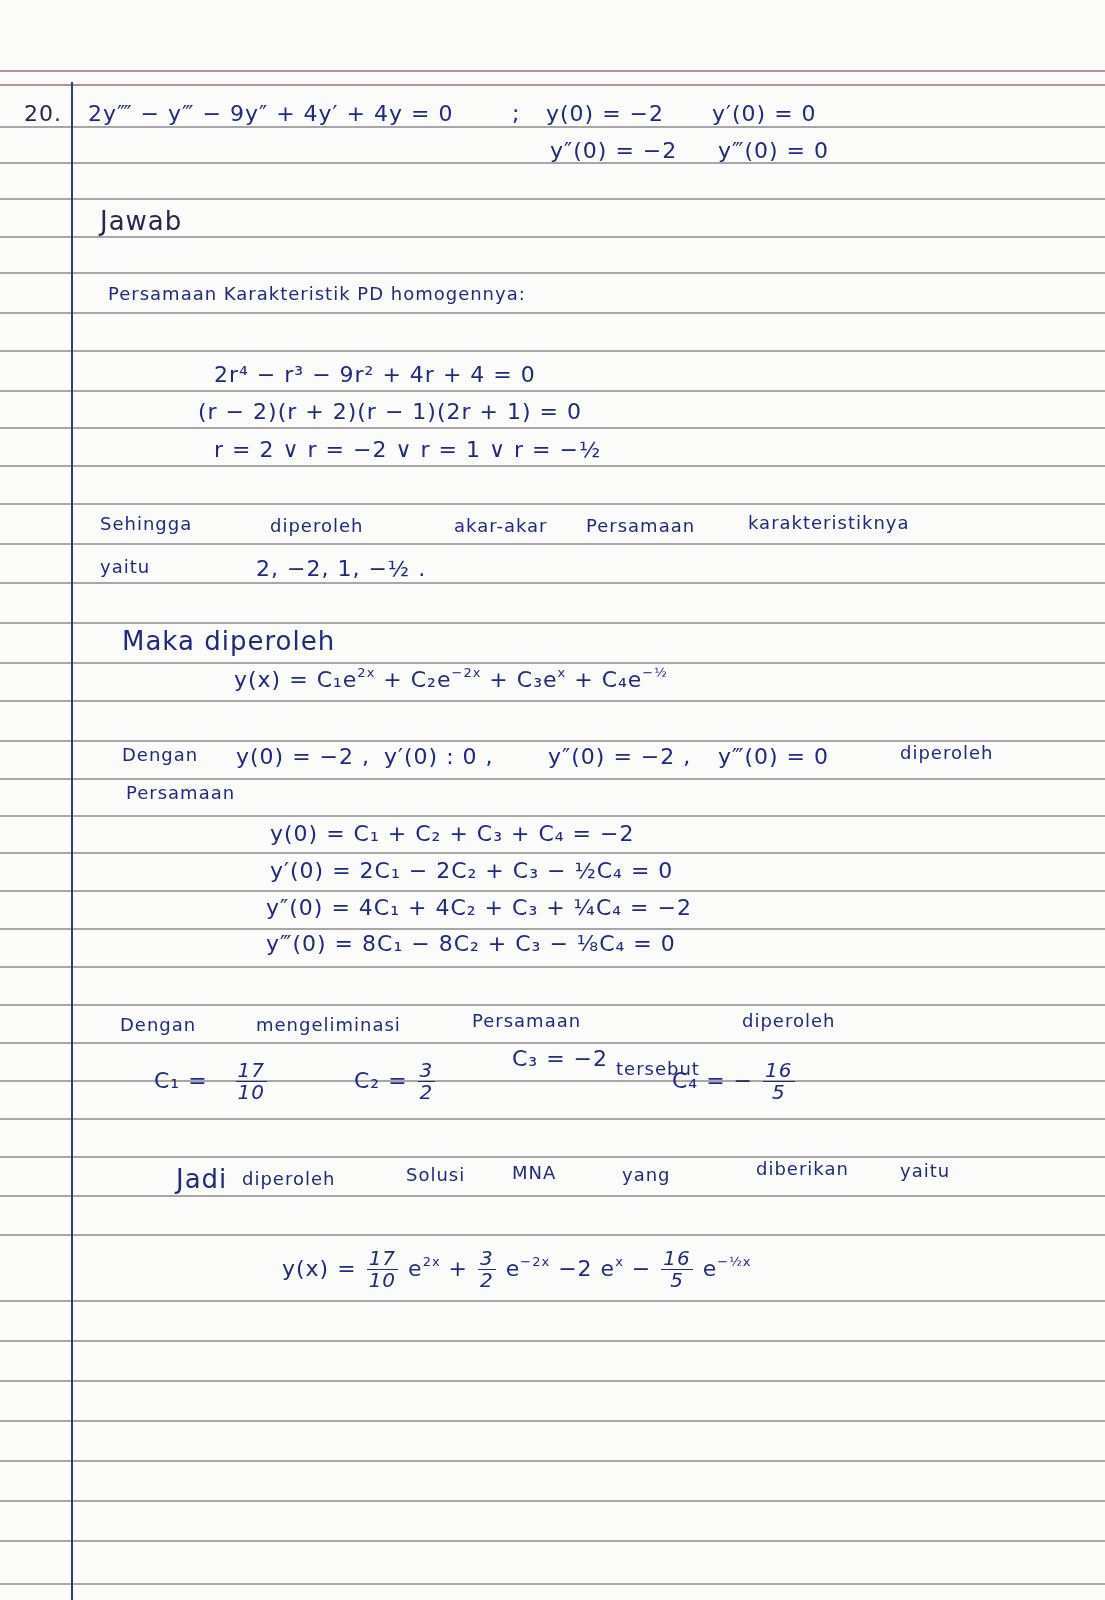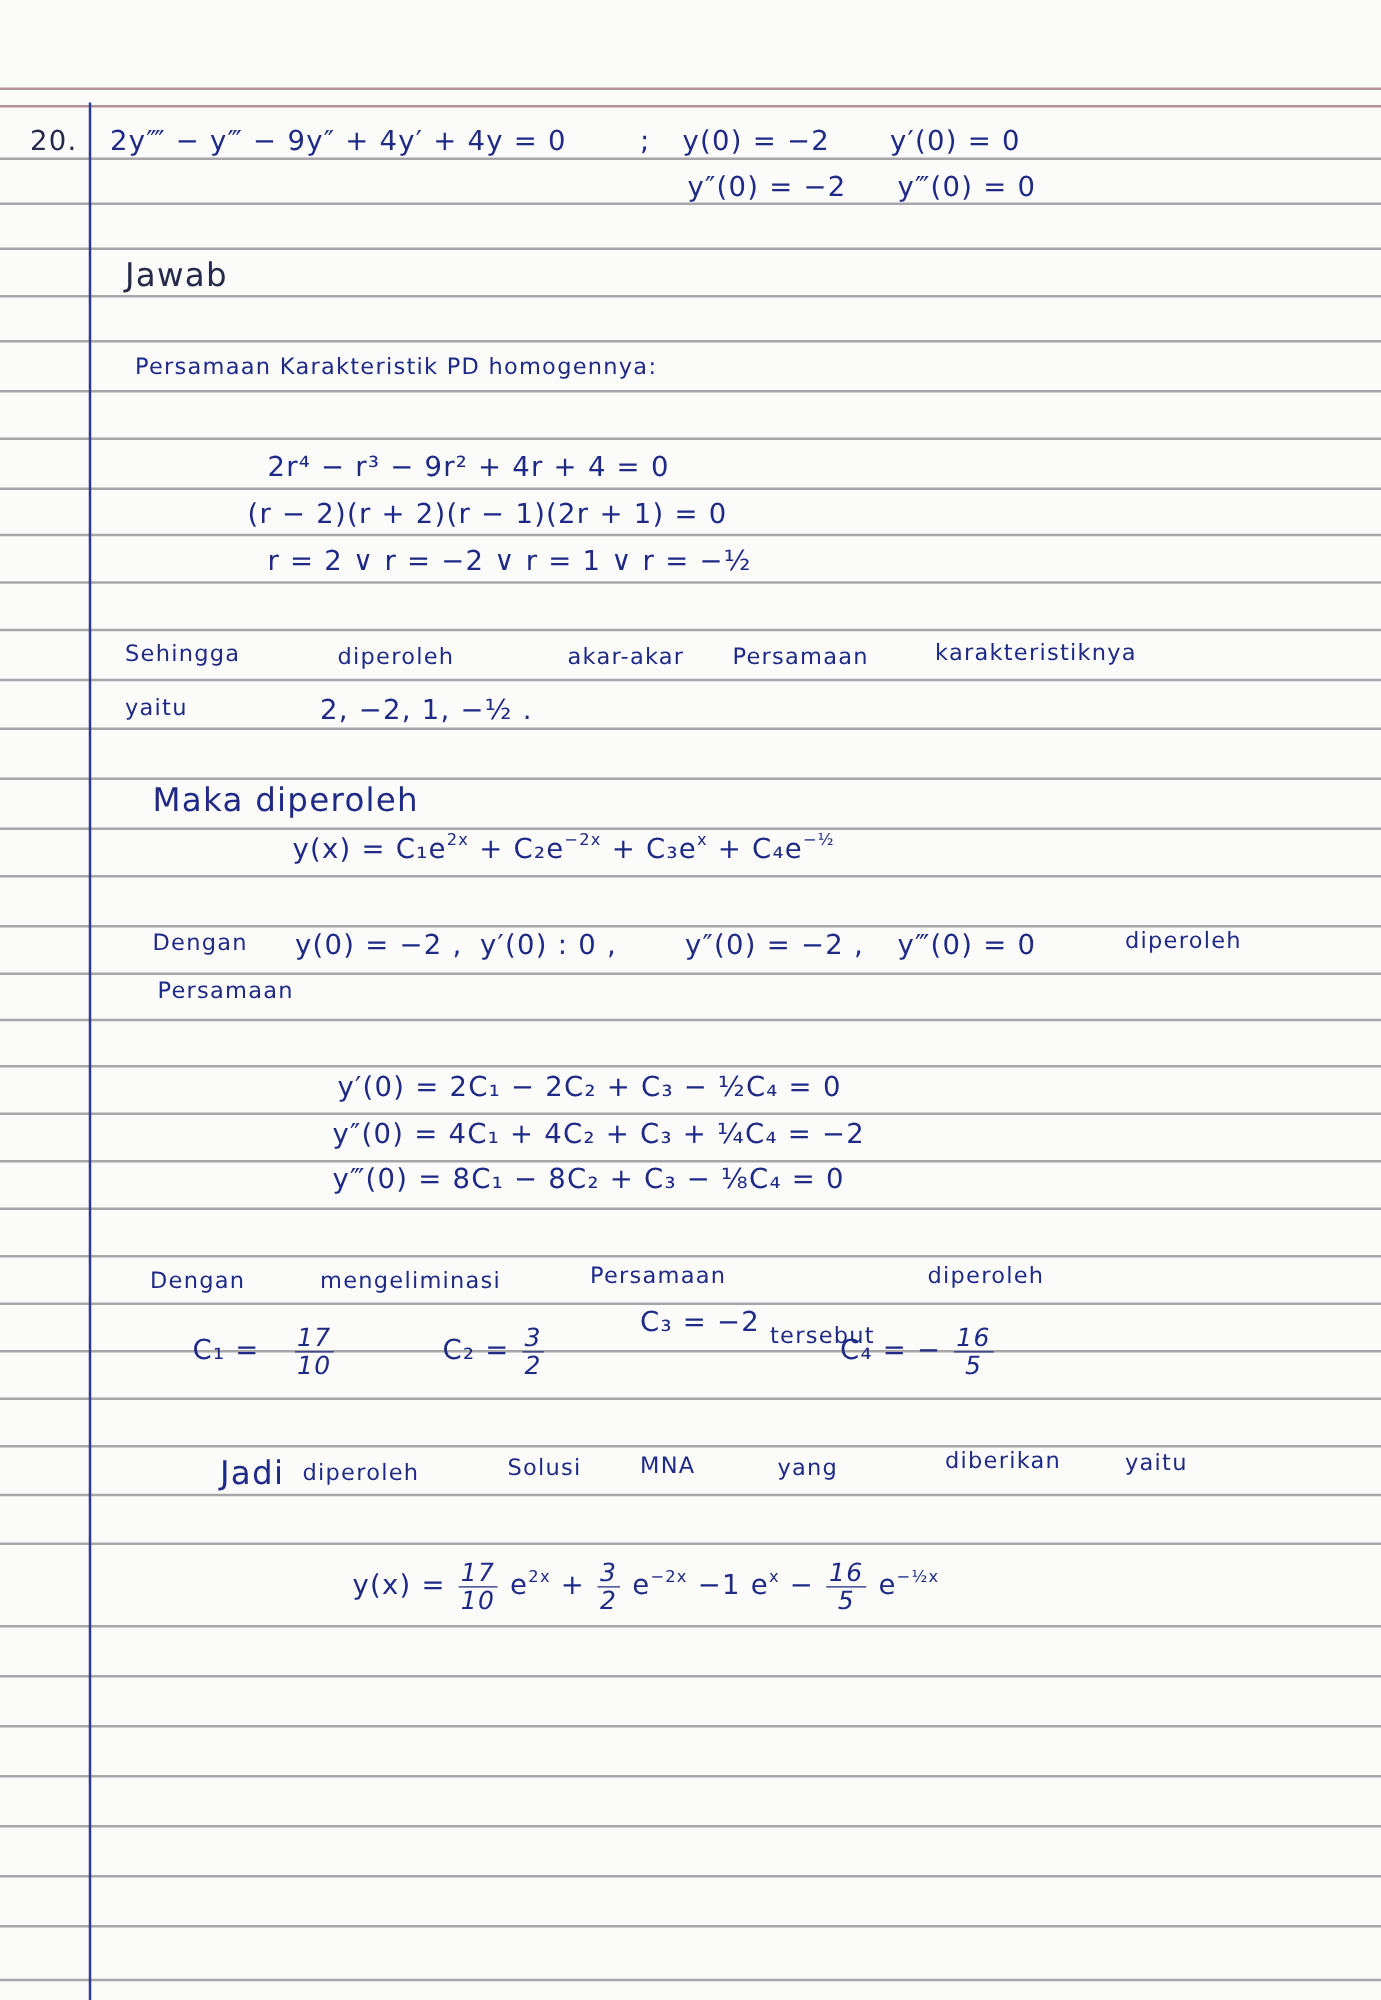--- a/index.html
+++ b/index.html
@@ -102,20 +102,21 @@
   </div>
 
   <div class="ink hw" style="left:122px; top:746px;">Dengan</div>
   <div class="ink math" style="left:236px; top:746px;">y(0) = −2 ,</div>
   <div class="ink math" style="left:384px; top:746px;">y′(0) : 0 ,</div>
   <div class="ink math" style="left:548px; top:746px;">y″(0) = −2 ,</div>
   <div class="ink math" style="left:718px; top:746px;">y‴(0) = 0</div>
   <div class="ink hw" style="left:900px; top:744px;">diperoleh</div>
   <div class="ink hw" style="left:126px; top:784px;">Persamaan</div>
 
+  <div class="ink math" style="left:270px; top:823px;">y(0) =  C₁ + C₂ + C₃ + C₄ = −2</div>
   <div class="ink math" style="left:270px; top:860px;">y′(0) = 2C₁ − 2C₂ + C₃ − ½C₄ = 0</div>
   <div class="ink math" style="left:266px; top:897px;">y″(0) = 4C₁ + 4C₂ + C₃ + ¼C₄ = −2</div>
   <div class="ink math" style="left:266px; top:933px;">y‴(0) = 8C₁ − 8C₂ + C₃ − ⅛C₄ = 0</div>
 
   <div class="ink hw" style="left:120px; top:1016px;">Dengan</div>
   <div class="ink hw" style="left:256px; top:1016px;">mengeliminasi</div>
   <div class="ink hw" style="left:472px; top:1012px;">Persamaan</div>
   <div class="ink hw" style="left:616px; top:1060px;">tersebut</div>
   <div class="ink hw" style="left:742px; top:1012px;">diperoleh</div>
 
@@ -141,18 +142,18 @@
   <div class="ink hw" style="left:756px; top:1160px;">diberikan</div>
   <div class="ink hw" style="left:900px; top:1162px;">yaitu</div>
 
   <div class="ink math" style="left:282px; top:1232px;">
     <span>y(x) =</span>
     <span class="frac"><span class="n">17</span><span class="d">10</span></span>
     <span>e</span><sup>2x</sup>
     <span>+</span>
     <span class="frac"><span class="n">3</span><span class="d">2</span></span>
     <span>e</span><sup>−2x</sup>
-    <span>−1 e</span><sup>x</sup>
+    <span>−2 e</span><sup>x</sup>
     <span>−</span>
     <span class="frac"><span class="n">16</span><span class="d">5</span></span>
     <span>e</span><sup>−½x</sup>
   </div>
 </div>
 
 </body></html>

